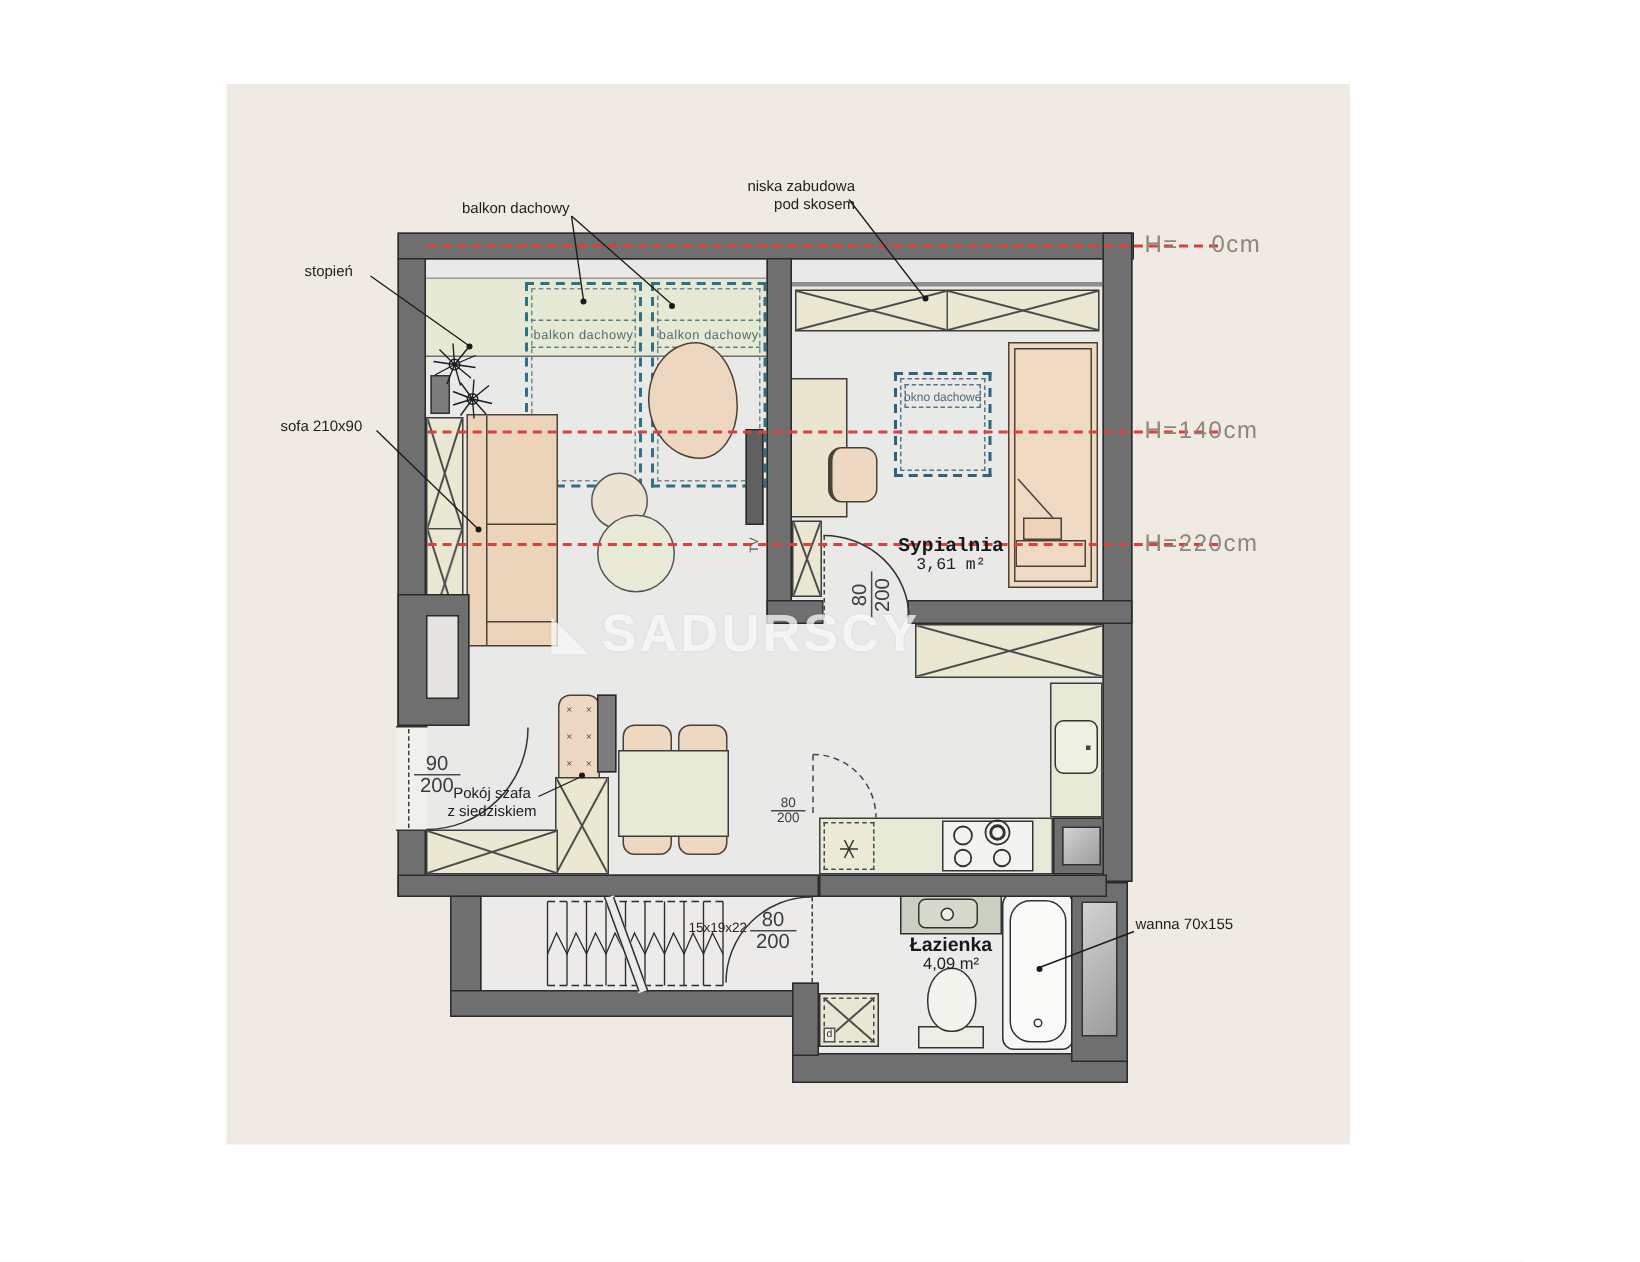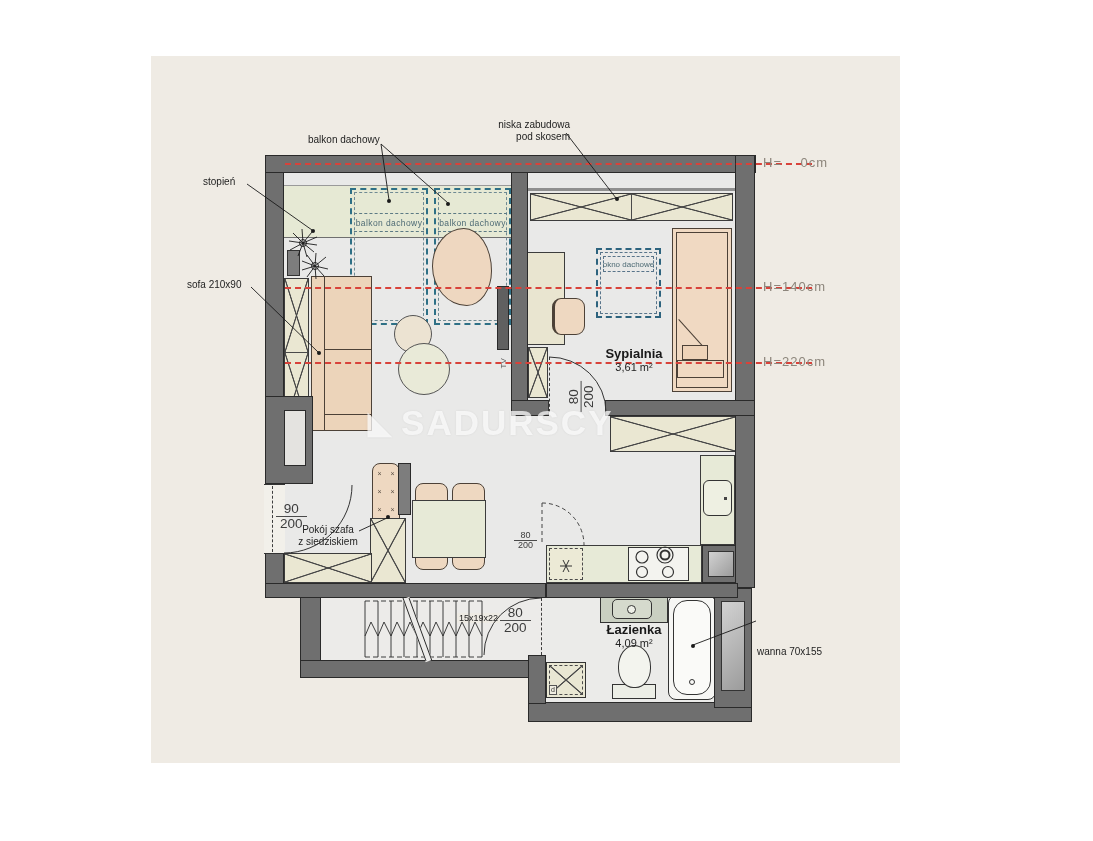--- a/index.html
+++ b/index.html
@@ -16,21 +16,21 @@
       linear-gradient(to bottom right, transparent calc(50% - 1px), #4a4a4a calc(50% - 0.3px), #4a4a4a calc(50% + 0.3px), transparent calc(50% + 1px)),
       linear-gradient(to bottom left,  transparent calc(50% - 1px), #4a4a4a calc(50% - 0.3px), #4a4a4a calc(50% + 0.3px), transparent calc(50% + 1px));}
   .xwrap{display:flex;padding:0;}
   .peach{background:#eed8c1;border:1px solid #4c4137;}
   .counter{background:#e7ead7;border:1px solid #3c3c3c;}
   .whitefix{background:#f6f6f4;border:1px solid #333;}
   .callout{font-size:10px;color:#1d1d1d;white-space:nowrap;line-height:1.2;}
   .roomname{font-size:13px;font-weight:700;color:#181818;text-align:center;white-space:nowrap;}
   .roomarea{font-size:11px;color:#222;text-align:center;white-space:nowrap;}
   .redline{border-top:2px dashed #d8423a;height:0;z-index:40;}
-  .hlabel{font-size:13px;color:#8d867c;letter-spacing:1px;white-space:pre;z-index:41;}
+  .hlabel{font-size:16px;color:#8d867c;letter-spacing:1px;white-space:pre;z-index:41;}
   .frac{color:#3c3c3c;text-align:center;line-height:1.05;z-index:30;}
   .frac .num{border-bottom:1.4px solid #4a4a4a;padding:0 4px;}
   .frac .den{padding:0 4px;}
   .frac-lg{font-size:13.5px;}
   .frac-sm{font-size:9px;}
   .balkon-box{border:2px dashed #2e7086;z-index:8;}
   .balkon-in{position:absolute;inset:2px;border:1px dashed #6f8a93;}
   .balkon-band{position:absolute;left:2px;right:2px;top:23px;height:17px;
       border-top:1px dashed #5c7a84;border-bottom:1px dashed #5c7a84;
       display:flex;align-items:center;justify-content:center;
@@ -306,23 +306,23 @@
   <div class="abs callout lbl-layer" style="left:498px;top:119px;text-align:right;width:72px;">
     <div>niska zabudowa</div>
     <div>pod skosem</div>
   </div>
   <div class="abs callout lbl-layer" style="left:203px;top:176px;">stopień</div>
   <div class="abs callout lbl-layer" style="left:187px;top:279px;">sofa 210x90</div>
   <div class="abs callout lbl-layer" style="left:296px;top:524px;text-align:center;width:64px;">
     <div>Pokój szafa</div>
     <div>z siedziskiem</div>
   </div>
-  <div class="abs callout lbl-layer" style="left:757px;top:611px;margin-top:35px;">wanna 70x155</div>
-
-  <div class="abs lbl-layer" style="left:584px;top:346px;width:100px;">
+  <div class="abs callout lbl-layer" style="left:757px;top:611px;">wanna 70x155</div>
+
+  <div class="abs lbl-layer" style="left:584px;top:356px;width:100px;font-family:Liberation Mono, monospace;">
     <div class="roomname">Sypialnia</div>
     <div class="roomarea">3,61 m²</div>
   </div>
   <div class="abs lbl-layer" style="left:592px;top:622px;width:84px;">
     <div class="roomname">Łazienka</div>
     <div class="roomarea">4,09 m²</div>
   </div>
 
   <div class="abs watermark" style="left:368px;top:403px;">
       <span class="tri">◣</span>

